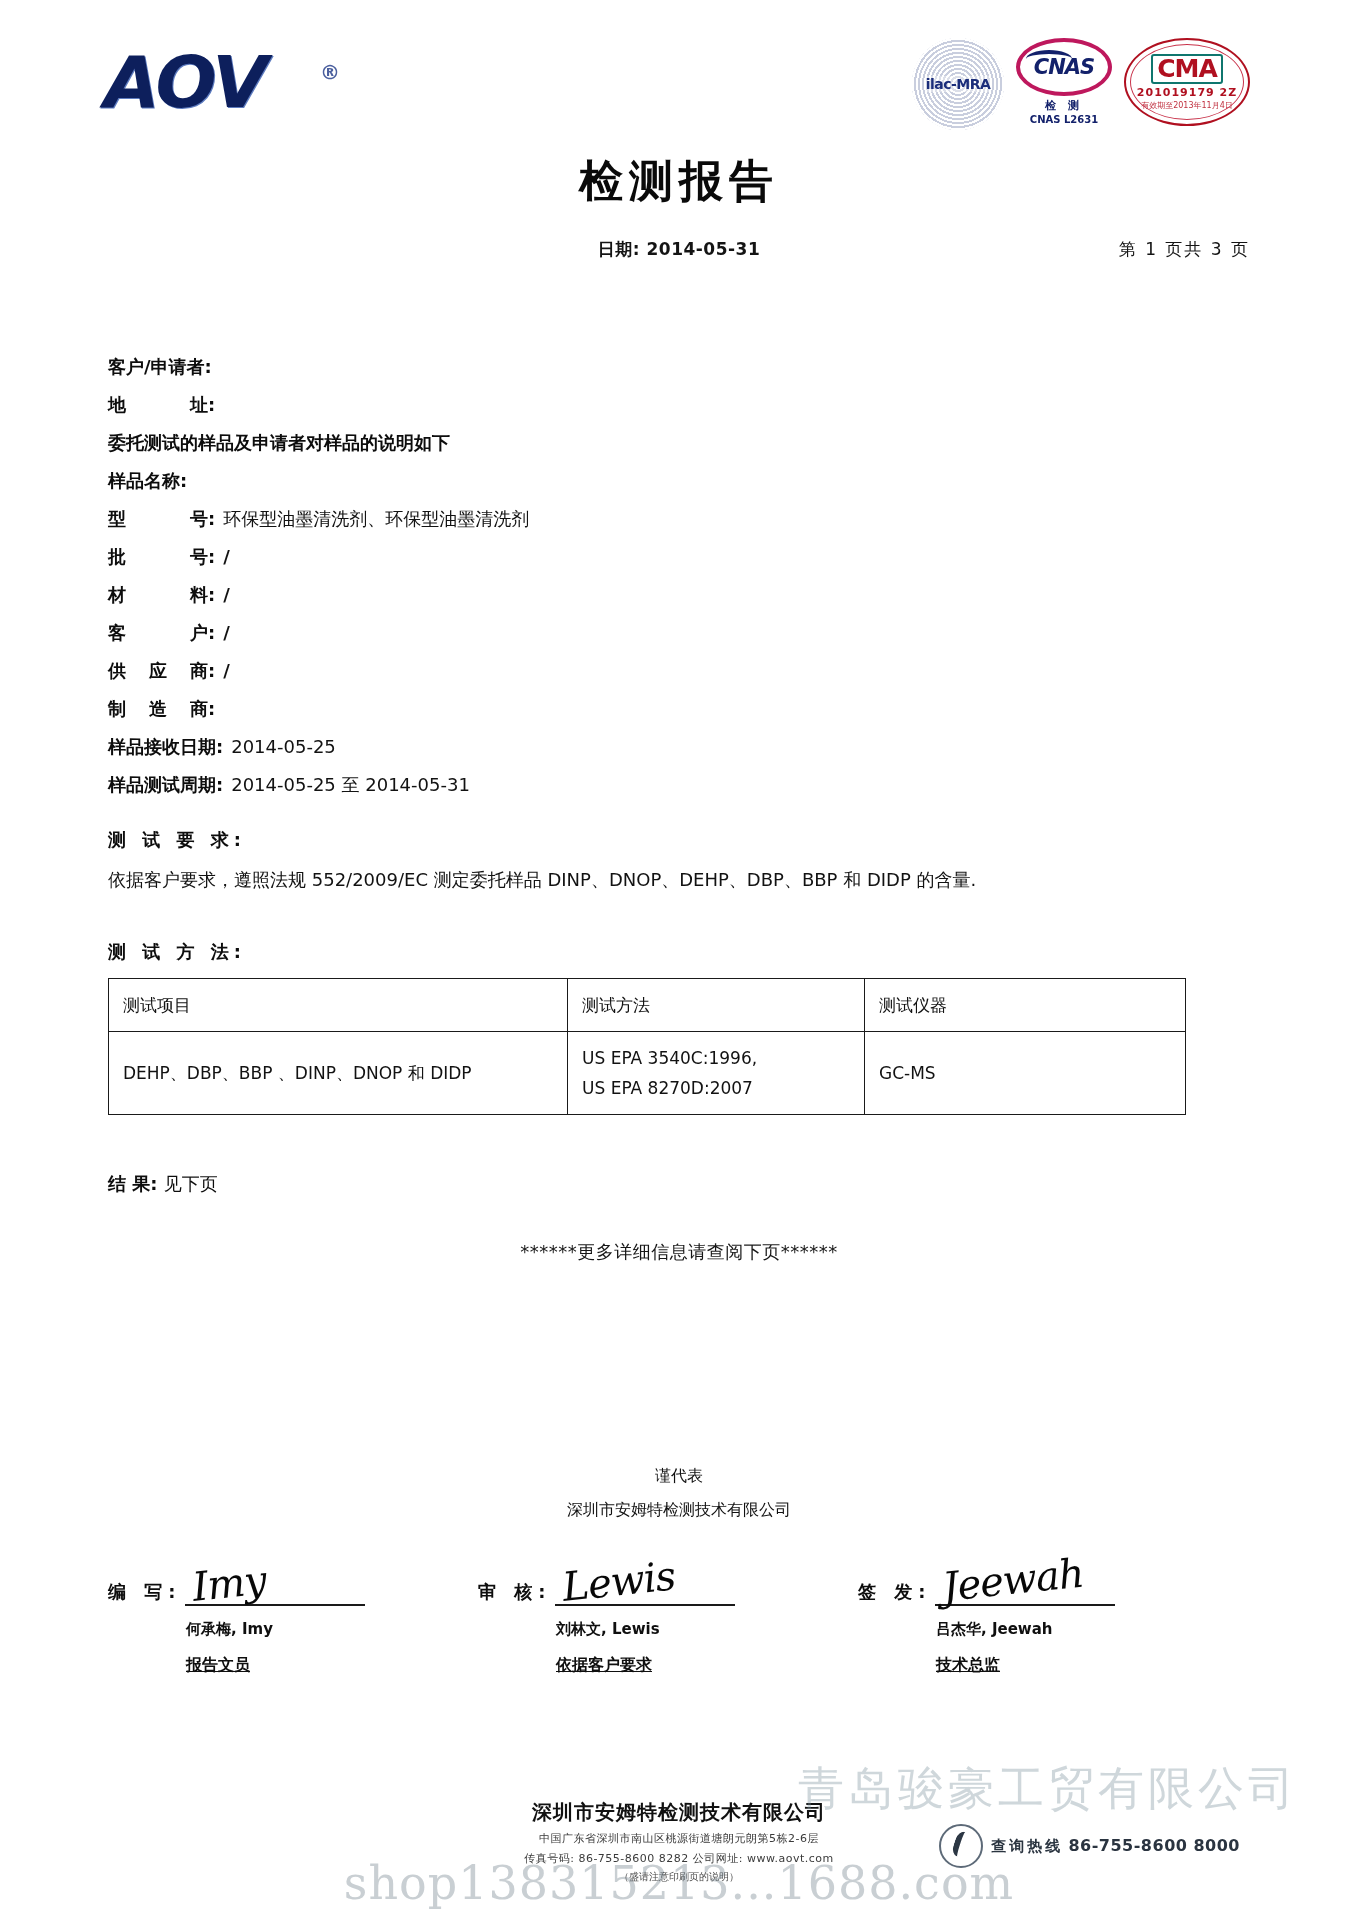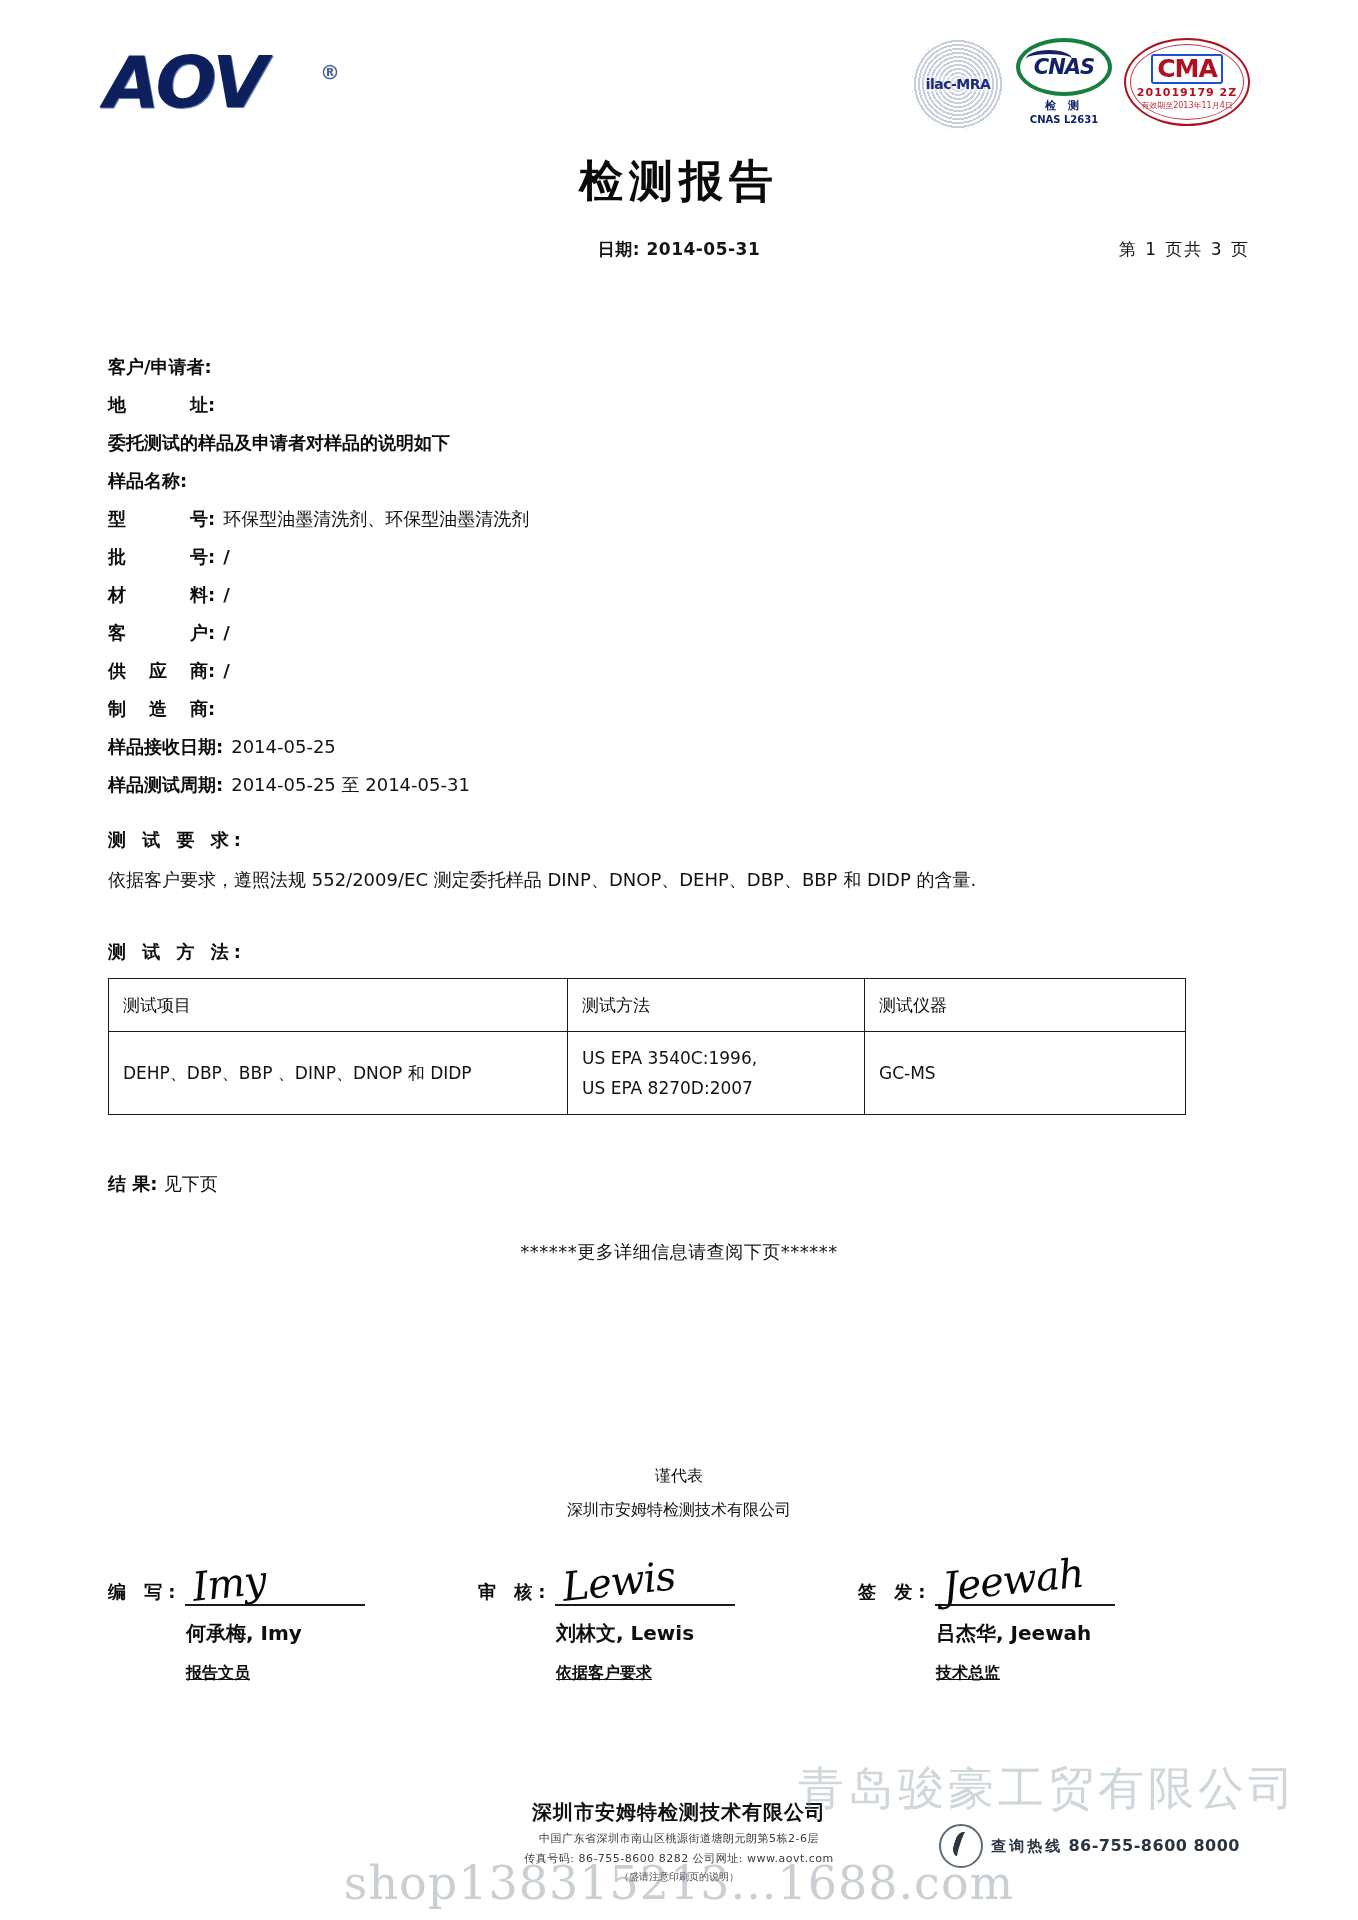--- a/index.html
+++ b/index.html
@@ -82,21 +82,21 @@
   
   .badge-cnas {
     width: 92px; height: 94px;
     display: flex;
     flex-direction: column;
     align-items: center;
     justify-content: flex-start;
   }
   .cnas-oval {
     width: 88px; height: 50px;
-    border: 4px solid #15803d;
+    border: 4px solid #be185d;
     border-radius: 50%;
     display: flex; align-items: center; justify-content: center;
     position: relative;
   }
   .cnas-oval::after {
     content: "";
     position: absolute;
     left: 6px; top: 8px;
     width: 46px; height: 14px;
     border-top: 4px solid #13216b;
@@ -141,21 +141,21 @@
     left: 4px; top: 4px; right: 4px; bottom: 4px;
     border: 1px solid #c8324a;
     border-radius: 50%;
   }
   .cma-main {
     font-size: 25px;
     font-weight: bold;
     color: #b01020;
     letter-spacing: -1px;
     line-height: 26px;
-    border: 2px solid #1d4ed8;
+    border: 2px solid #0f766e;
     padding: 0 4px;
     border-radius: 3px;
   }
   .cma-num {
     font-size: 11px;
     font-weight: bold;
     color: #b01020;
     letter-spacing: 1px;
     margin-top: 2px;
   }
@@ -345,21 +345,21 @@
     font-family: "DejaVu Serif", serif;
     font-style: italic;
     font-size: 40px;
     color: #080808;
     white-space: nowrap;
     transform: rotate(-6deg);
     transform-origin: left bottom;
     letter-spacing: -1px;
   }
   .sig-name {
-    font-size: 20px;
+    font-size: 15px;
     font-weight: bold;
     color: #0f0f0f;
     margin-top: 14px;
     margin-left: 78px;
   }
   .sig-role {
     font-size: 16px;
     font-weight: bold;
     color: #0f0f0f;
     margin-top: 16px;

